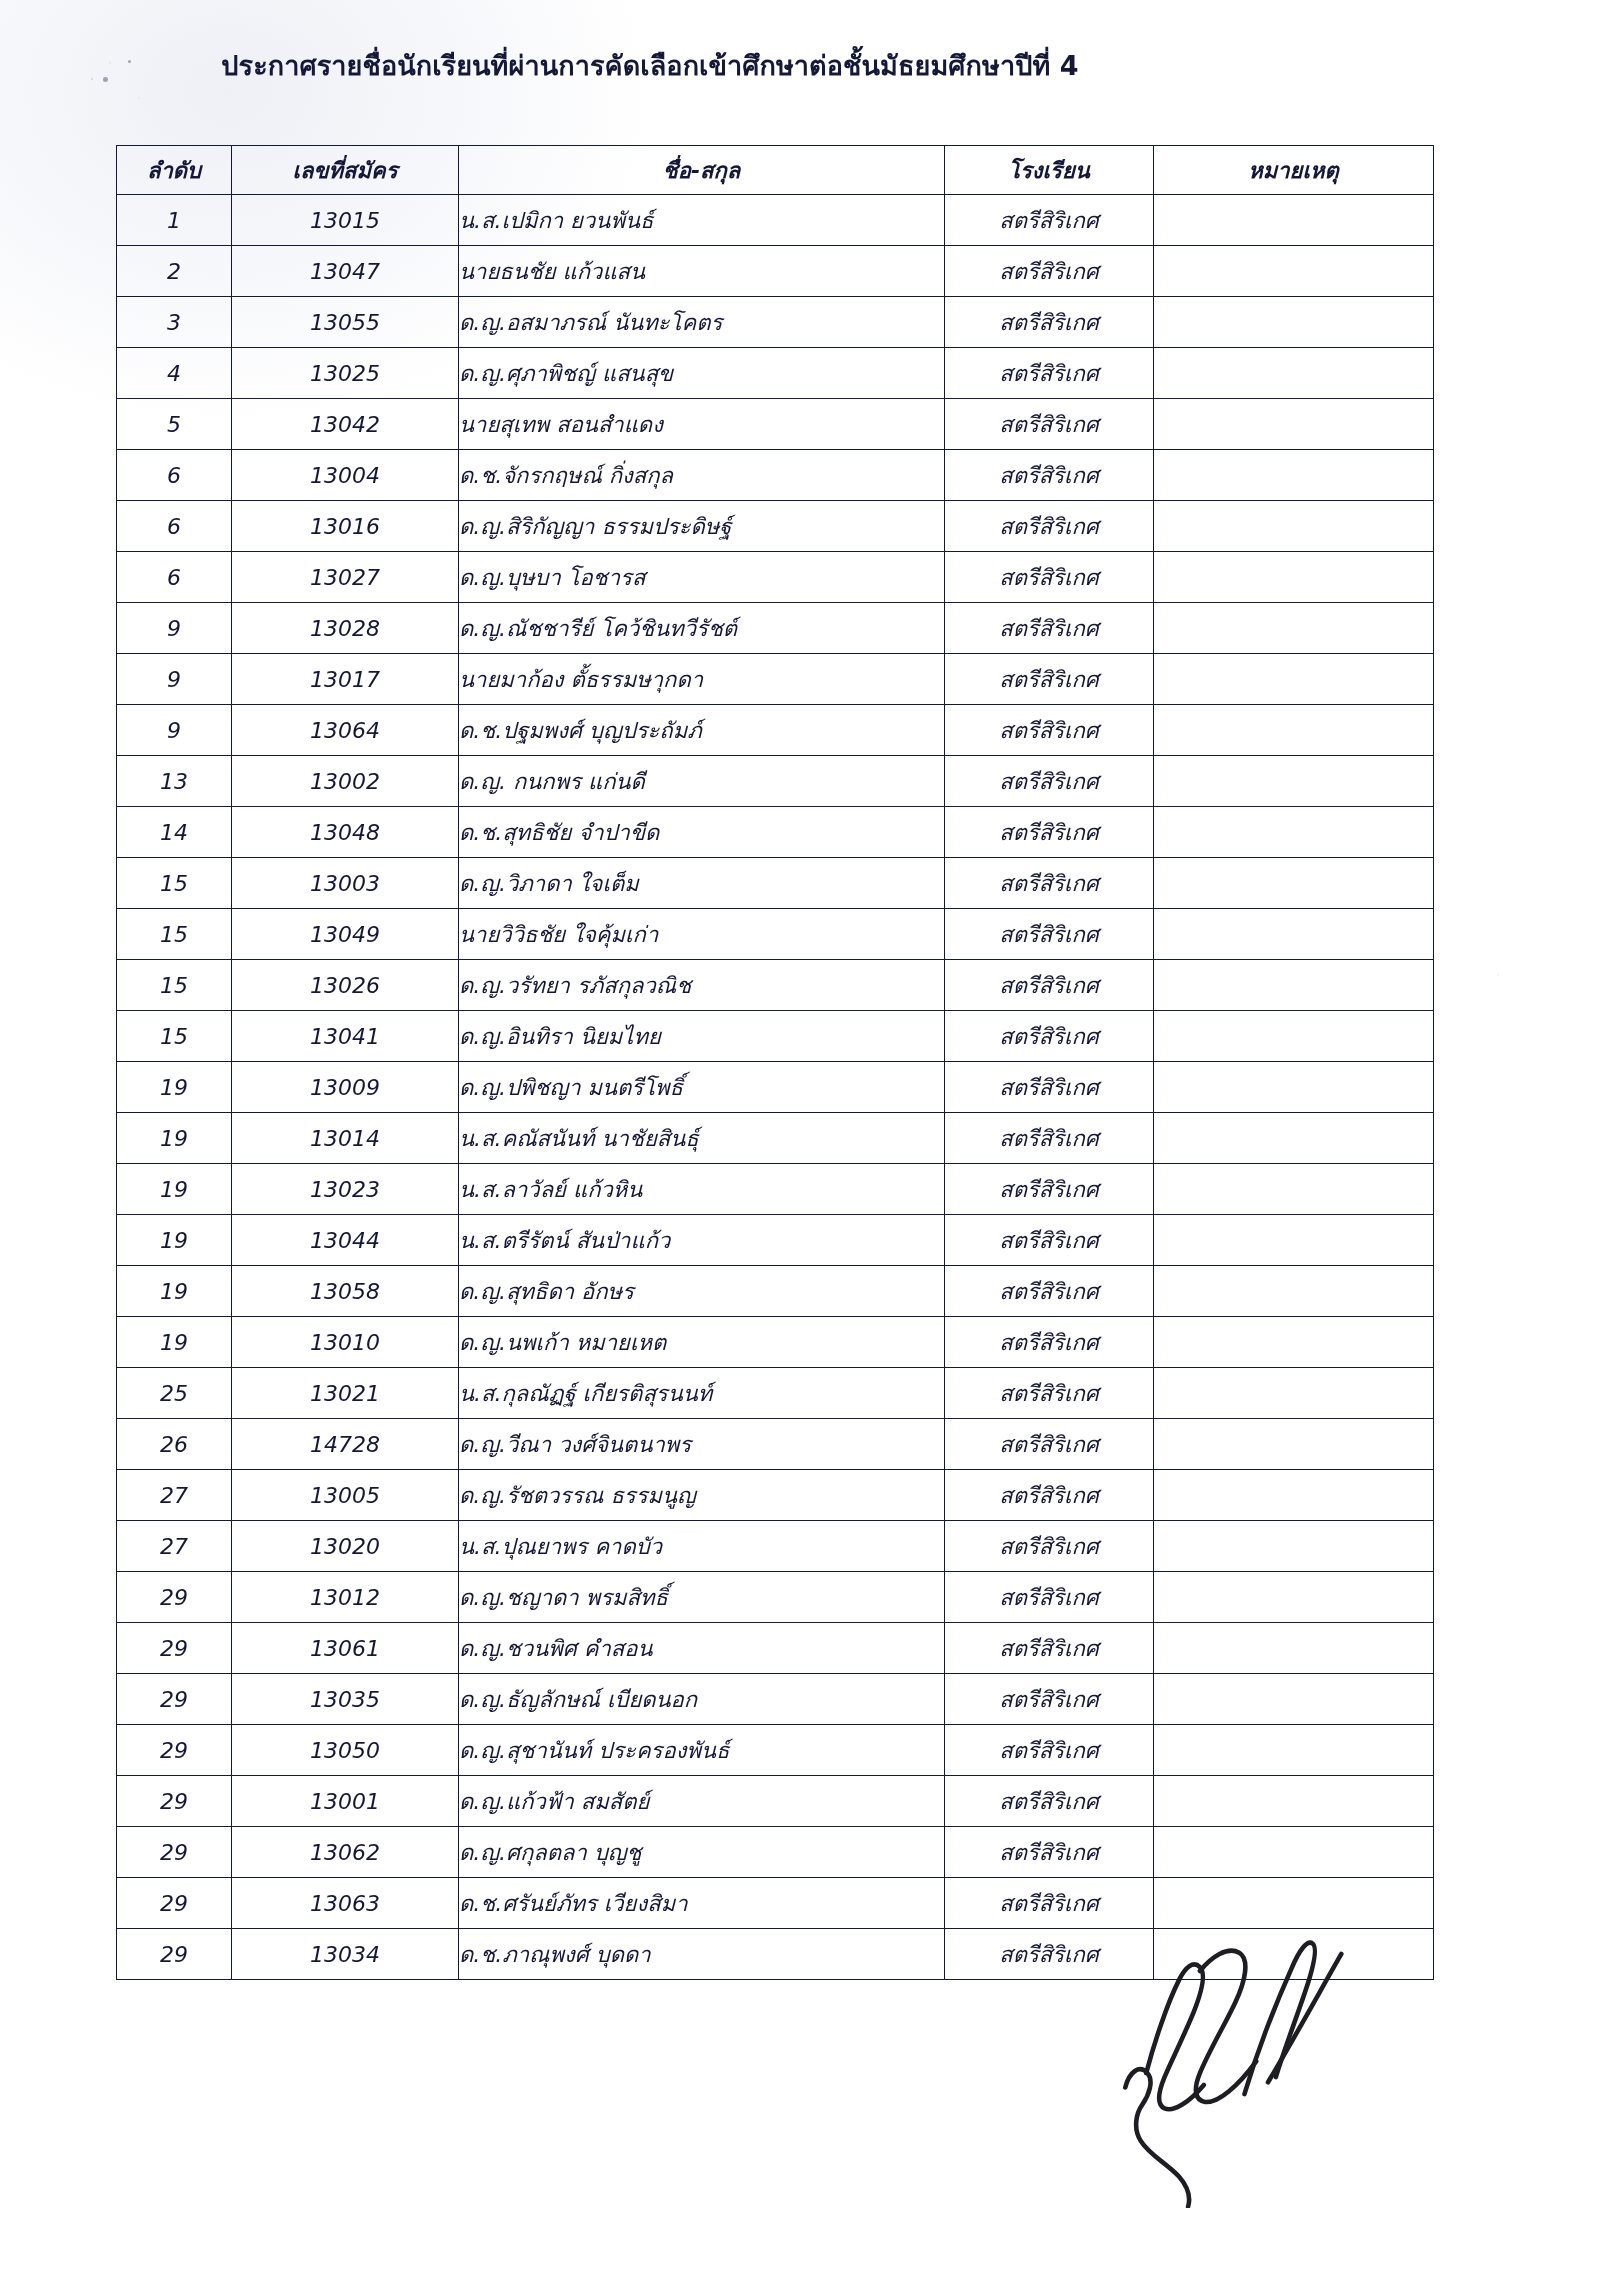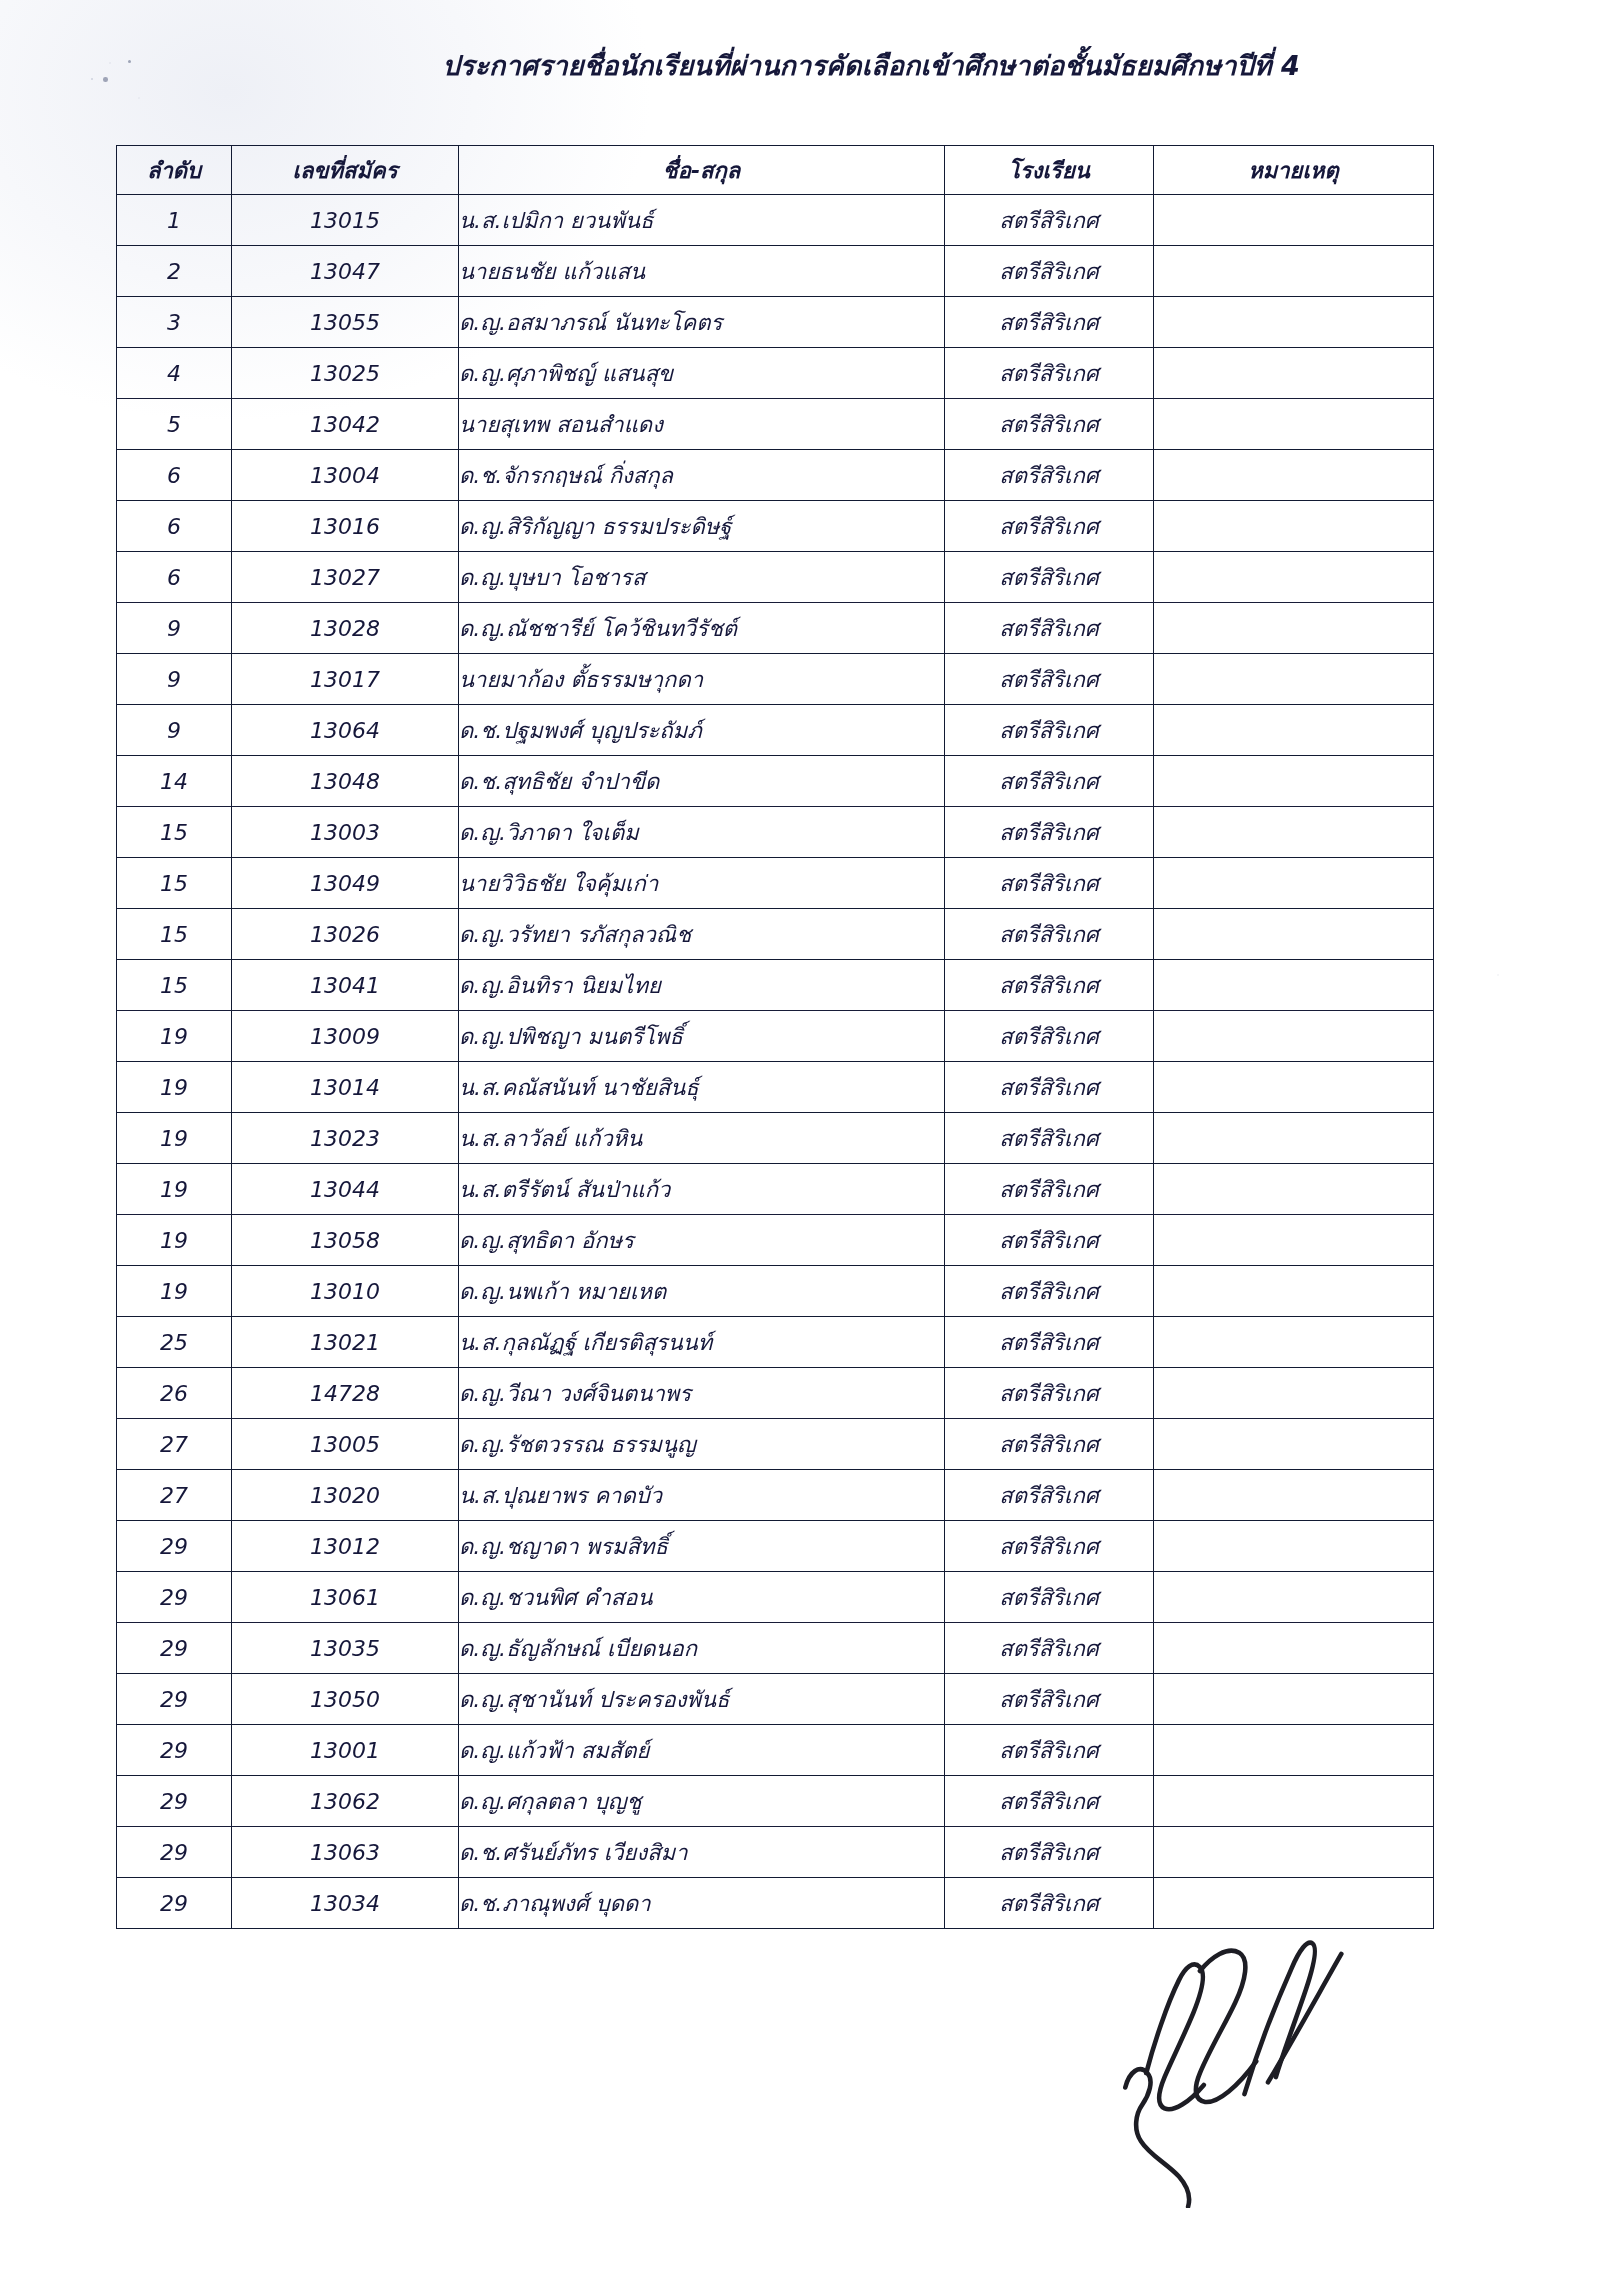--- a/index.html
+++ b/index.html
@@ -33,22 +33,21 @@
       radial-gradient(circle 1.3px at 1498px 975px, rgba(120,130,160,.30) 0%, rgba(120,130,160,0) 70%);
     pointer-events: none;
   }
 
   
   .title-block {
     position: absolute;
     left: 0;
     top: 47px;
     width: 1300px;
-    text-align: right;
-    font-style: italic;
+    text-align: center;
   }
   .title-line {
     color: #16183a;
     font-size: 27px;
     font-weight: 700;
     letter-spacing: 0.1px;
     line-height: 1.42;
     white-space: nowrap;
   }
   .title-line.second { margin-top: 3.9px; }
@@ -224,20 +223,27 @@
             <td class="c-note"></td>
           </tr>
           <tr>
             <td class="c-rank">9</td>
             <td class="c-appno">13064</td>
             <td class="c-name">ด.ช.ปฐมพงศ์  บุญประถัมภ์</td>
             <td class="c-school">สตรีสิริเกศ</td>
             <td class="c-note"></td>
           </tr>
           <tr>
+            <td class="c-rank">13</td>
+            <td class="c-appno">13002</td>
+            <td class="c-name">ด.ญ. กนกพร  แก่นดี</td>
+            <td class="c-school">สตรีสิริเกศ</td>
+            <td class="c-note"></td>
+          </tr>
+          <tr>
             <td class="c-rank">14</td>
             <td class="c-appno">13048</td>
             <td class="c-name">ด.ช.สุทธิชัย  จำปาขีด</td>
             <td class="c-school">สตรีสิริเกศ</td>
             <td class="c-note"></td>
           </tr>
           <tr>
             <td class="c-rank">15</td>
             <td class="c-appno">13003</td>
             <td class="c-name">ด.ญ.วิภาดา  ใจเต็ม</td>

